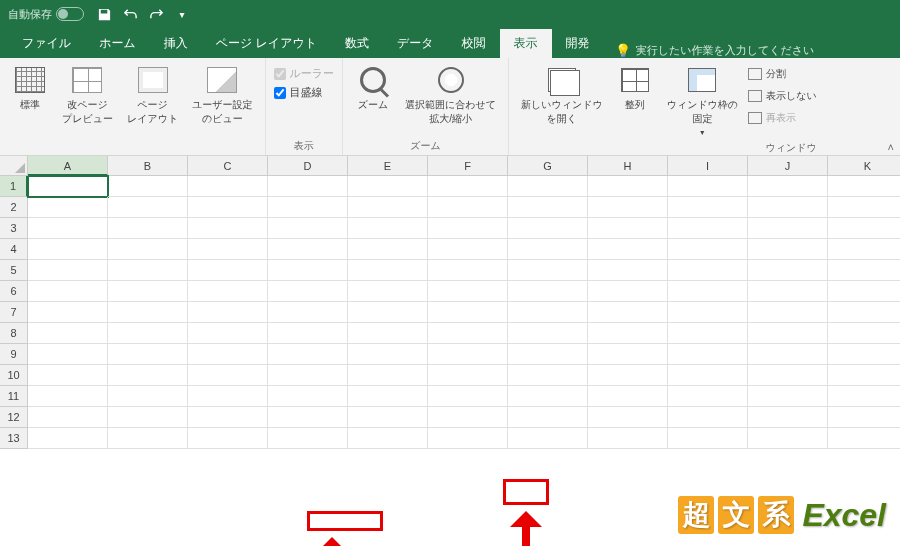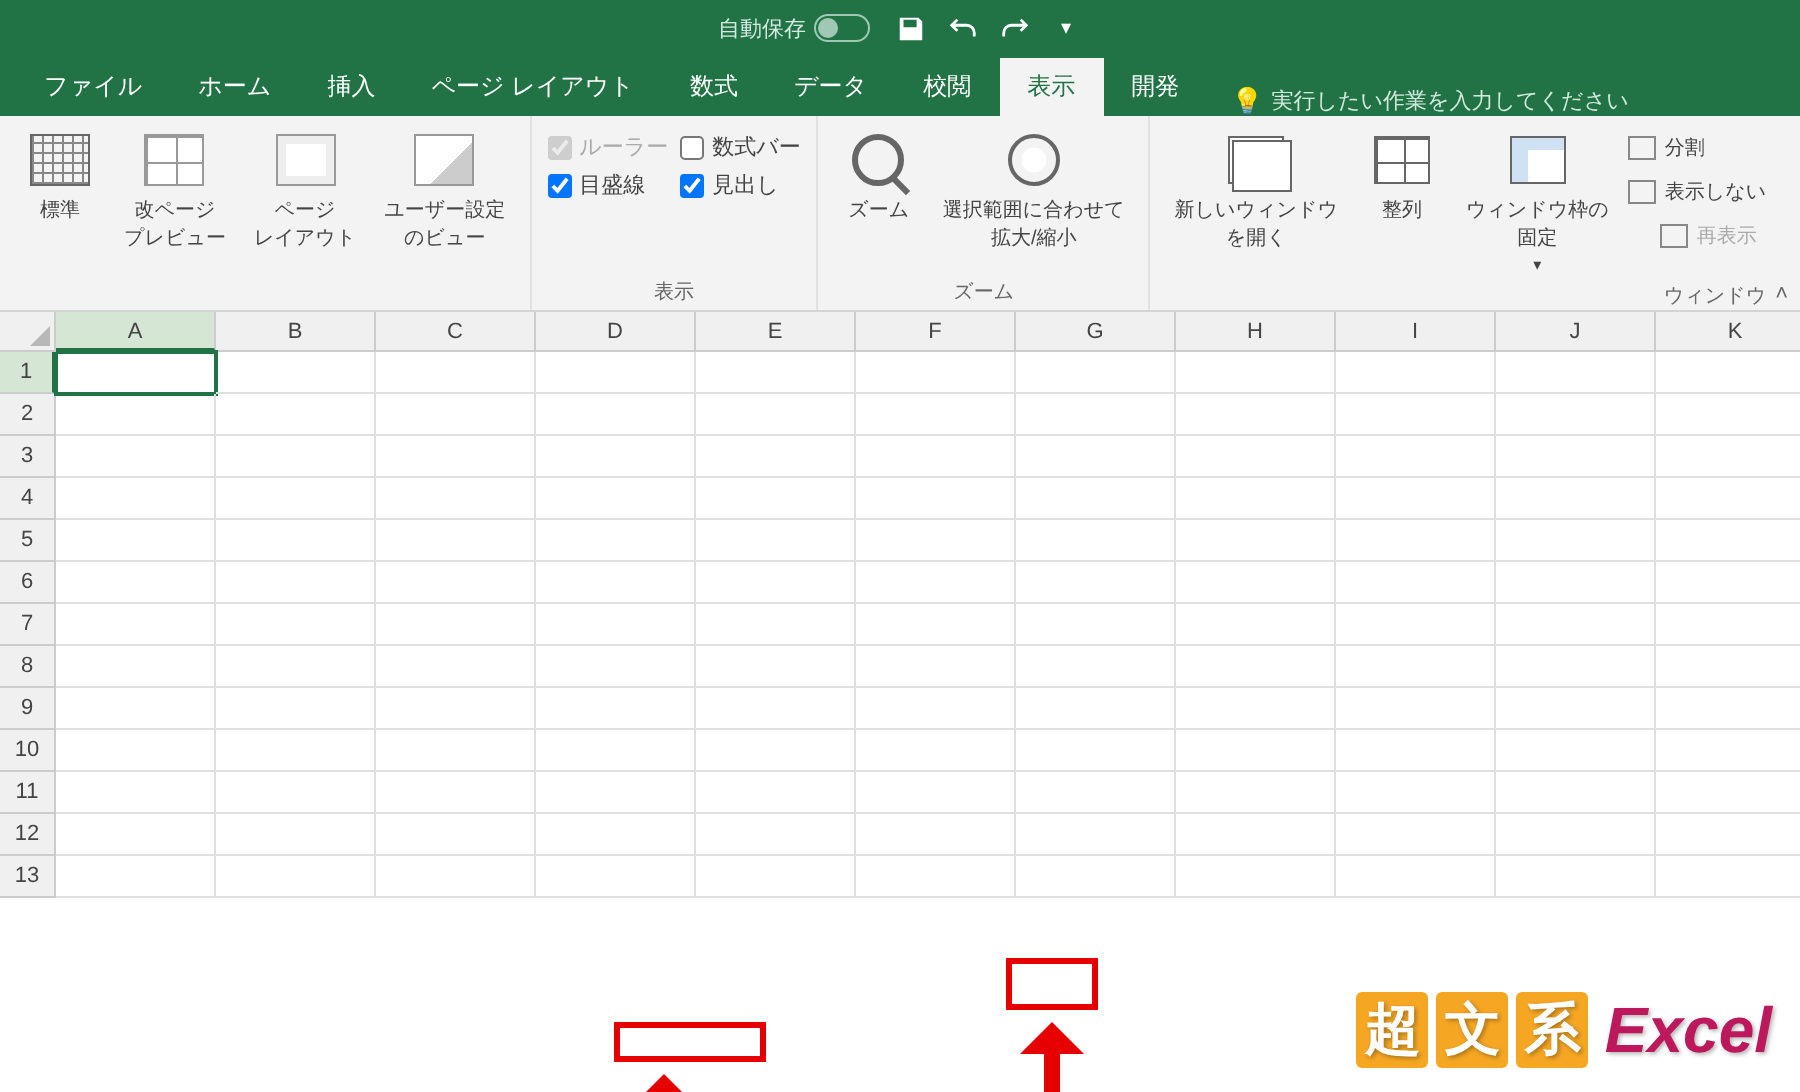--- a/index.html
+++ b/index.html
@@ -1,19 +1,19 @@
 <!DOCTYPE html>
 <html><head>
 <meta charset="utf-8">
 <style>
   * { box-sizing: border-box; margin: 0; padding: 0; }
   body { font-family: "Meiryo", "Yu Gothic", sans-serif; font-size: 11px; width: 900px; height: 546px; overflow: hidden; background: #fff; position: relative; }
   
   
-  .title-bar { background: #217346; height: 28px; display: flex; align-items: center; padding: 0 8px; color: #d4e9dd; font-size: 11px; justify-content: center; }
+  .title-bar { background: #217346; height: 28px; display: flex; align-items: center; padding: 0 8px; color: #d4e9dd; font-size: 11px; }
   .autosave { display: flex; align-items: center; gap: 4px; margin-right: 12px; }
   .autosave-toggle { width: 28px; height: 14px; border: 1px solid #a0c8b5; border-radius: 8px; position: relative; display: inline-block; }
   .autosave-toggle::after { content: ""; width: 10px; height: 10px; background: #a0c8b5; border-radius: 50%; position: absolute; left: 1px; top: 1px; }
   .qat { display: flex; gap: 10px; align-items: center; }
   .qat-icon { width: 16px; height: 16px; display: flex; align-items: center; justify-content: center; color: #fff; font-size: 14px; cursor: pointer; }
   
   
   .ribbon-tabs { background: #217346; height: 30px; display: flex; align-items: flex-end; padding: 0 8px; color: #fff; font-size: 12px; text-align: center; }
   .tab { padding: 6px 14px 6px; cursor: pointer; position: relative; }
   .tab.active { background: #f3f3f3; color: #217346; }
@@ -68,21 +68,21 @@
   
   .anno { position:absolute; z-index:50; pointer-events:none; }
   .red-box { border:3px solid #e60000; position:absolute; }
   .arrow-up { position:absolute; }
   .arrow-up .shaft { width:8px; background:#e60000; margin:0 auto;}
   .arrow-up .head { width:0;height:0;border:16px solid transparent;border-bottom-color:#e60000;border-top:none; margin:0 auto -2px;}
   
   
   .watermark { position:absolute; right:14px; bottom:12px; display:flex; align-items:center; gap:4px; text-shadow:1px 1px 2px rgba(0,0,0,0.3);}
   .wm-char { background:#f5a623; color:#fff; font-weight:bold; font-size:28px; width:36px; height:38px; display:flex; align-items:center; justify-content:center; border-radius:3px;}
-  .wm-excel { color:#be185d; font-size:32px; font-weight:bold; font-style:italic; font-family:"Arial Black",sans-serif; margin-left:4px;}
+  .wm-excel { color:#4d7c0f; font-size:32px; font-weight:bold; font-style:italic; font-family:"Arial Black",sans-serif; margin-left:4px;}
 </style>
 </head>
 <body>
 
 <div class="title-bar">
   <div class="autosave">
     <span>自動保存</span>
     <span class="autosave-toggle"></span>
   </div>
   <div class="qat">
@@ -160,30 +160,20 @@
       <div class="checklist">
         <label class="chk disabled">
           <input type="checkbox" checked="" disabled="" style="">
           <span>ルーラー</span>
         </label>
         <label class="chk">
           <input type="checkbox" checked="" style="">
           <span>目盛線</span>
         </label>
       </div>
-      <div class="checklist">
-        <label class="chk">
-          <input type="checkbox" style="">
-          <span>数式バー</span>
-        </label>
-        <label class="chk">
-          <input type="checkbox" checked="" style="">
-          <span>見出し</span>
-        </label>
-      </div>
     </div>
     <div class="group-label">表示</div>
   </div>
 
   <div class="group">
     <div class="group-body">
       <div class="big-btn">
         <div class="icon">
             <div class="ico-zoom"></div>
           </div>
@@ -225,21 +215,21 @@
       </div>
       <div class="checklist" style="gap:6px;">
         <div class="small-opt">
             <span class="small-ico"></span>
             <span>分割</span>
           </div>
         <div class="small-opt">
             <span class="small-ico"></span>
             <span>表示しない</span>
           </div>
-        <div class="small-opt" style="color:#aaa;margin-left:16px;">
+        <div class="small-opt" style="color:#aaa;">
             <span class="small-ico"></span>
             <span>再表示</span>
           </div>
       </div>
     </div>
     <div class="group-label" style="text-align:right;">ウィンドウ</div>
   </div>
   <div class="ribbon-collapse">˄</div>
 </div>
 

